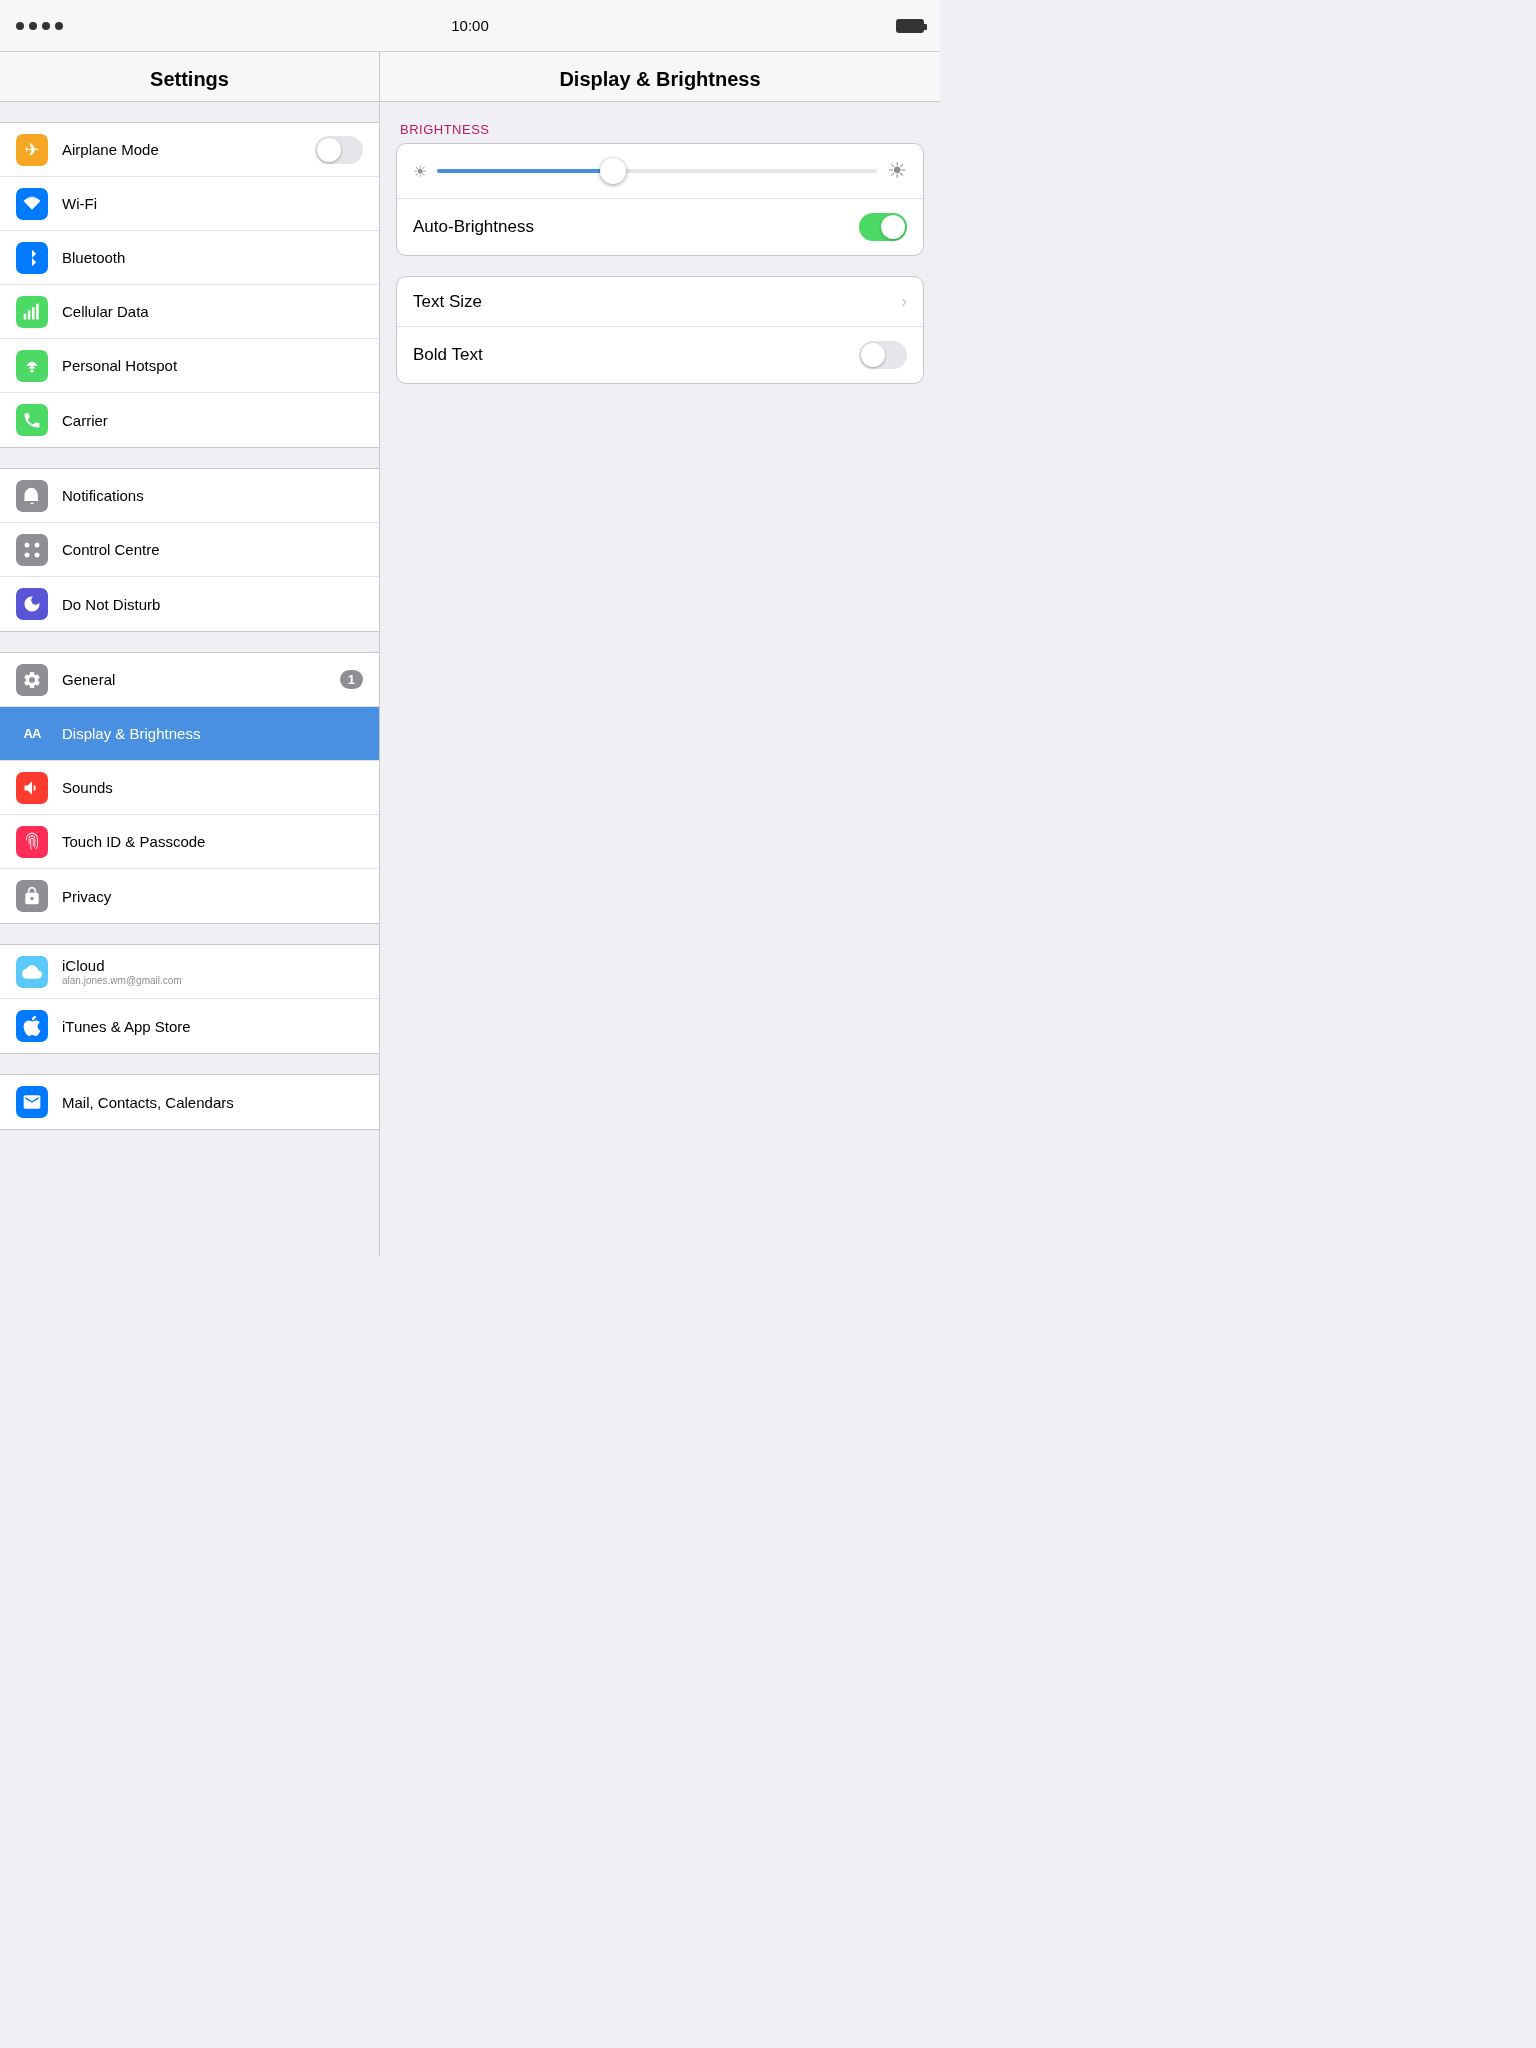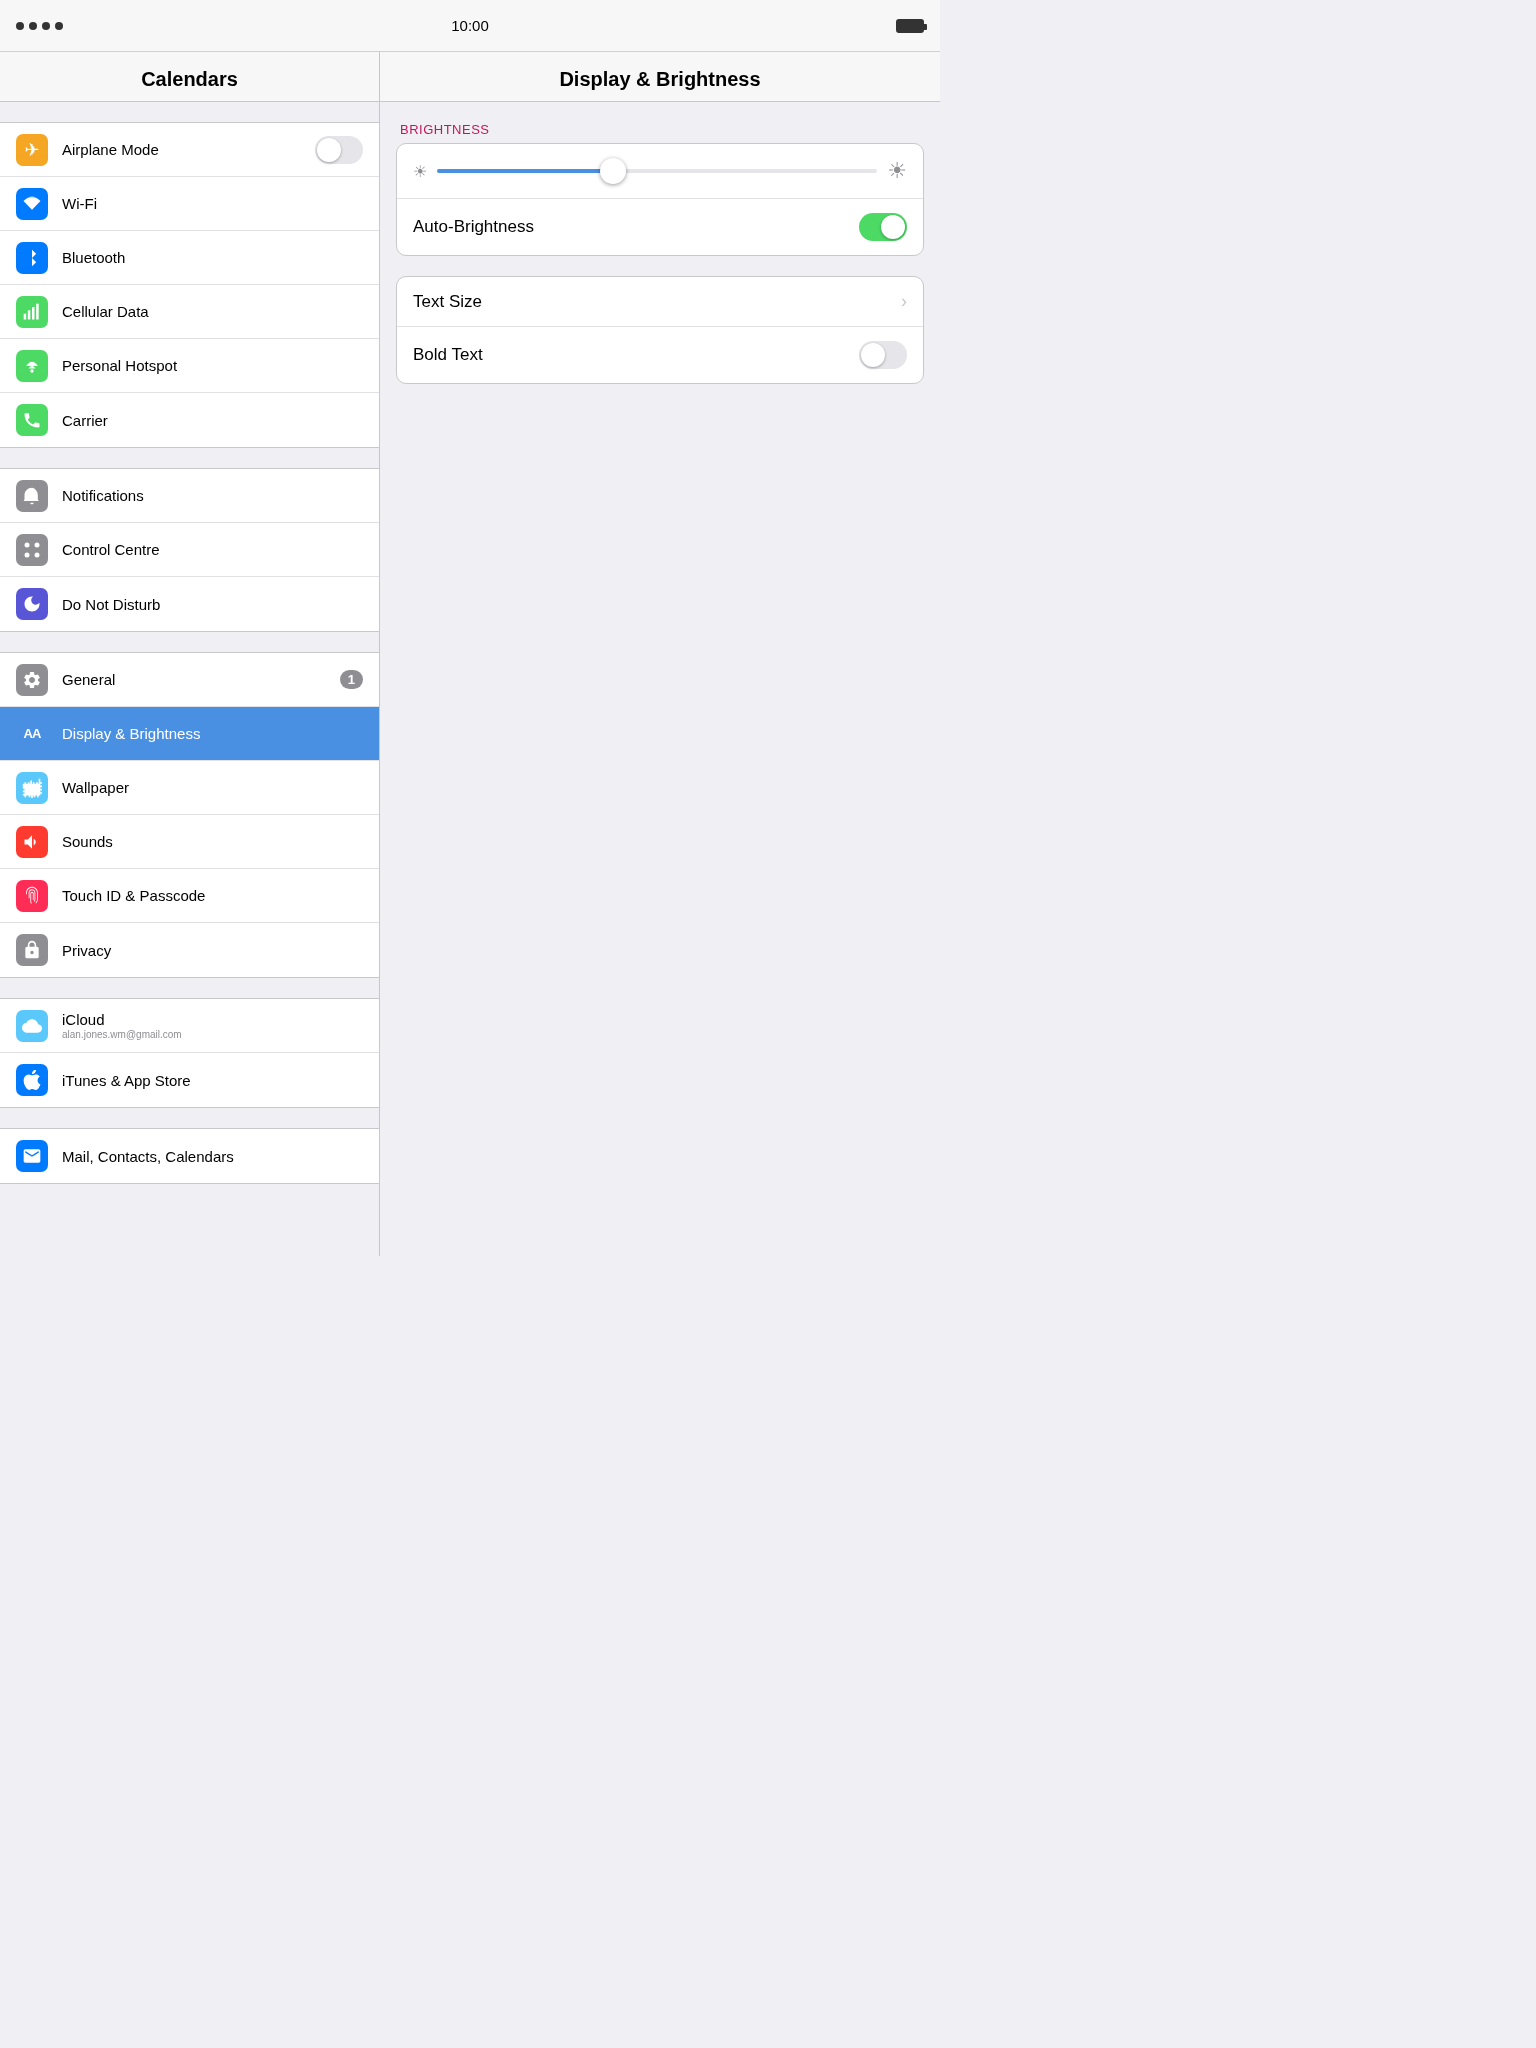--- a/index.html
+++ b/index.html
@@ -245,21 +245,21 @@
     <div class="status-dot"></div>
   </div>
   <span class="status-time">10:00</span>
   <div class="battery-icon"></div>
 </div>
 
 <div class="main-layout">
 
   <div class="sidebar">
     <div class="sidebar-header">
-      <span class="sidebar-header-title">Calendars</span>
+      <span class="sidebar-header-title">Settings</span>
     </div>
 
     <div class="settings-group">
 
       <div class="settings-row">
         <div class="row-icon icon-orange">✈</div>
         <span class="row-label">Airplane Mode</span>
         <div class="toggle off">
           <div class="toggle-knob"></div>
         </div>
@@ -360,28 +360,20 @@
         </div>
         <span class="row-label">General</span>
         <span class="badge">1</span>
       </div>
 
       <div class="settings-row active">
         <div class="row-icon icon-aa" style="font-size:13px;font-weight:bold;letter-spacing:-1px;">AA</div>
         <span class="row-label">Display &amp; Brightness</span>
       </div>
 
-      <div class="settings-row">
-        <div class="row-icon icon-snowflake">
-          <svg class="svg-icon" viewBox="0 0 24 24">
-              <path d="M3 9H1V7h2V5h2v2h2V5h2v2h1V3h2v4h1V5h2v2h2V5h2v2h1V1h2v4h2v2h-2v2h2v2h-2v2h2v2h-2v2h2v2h-2v2h-2v2h-2v-2h-2v2h-2v-2h-1v4h-2v-4h-1v2h-2v-2H5v2H3v-2H1v-2h2v-2H1v-2h2v-2H1V9h2z"></path>
-            </svg>
-        </div>
-        <span class="row-label">Wallpaper</span>
-      </div>
 
       <div class="settings-row">
         <div class="row-icon icon-red">
           <svg class="svg-icon" viewBox="0 0 24 24">
               <path d="M3 9v6h4l5 5V4L7 9H3zm13.5 3c0-1.77-1.02-3.29-2.5-4.03v8.05c1.48-.73 2.5-2.25 2.5-4.02z"></path>
             </svg>
         </div>
         <span class="row-label">Sounds</span>
       </div>
 

